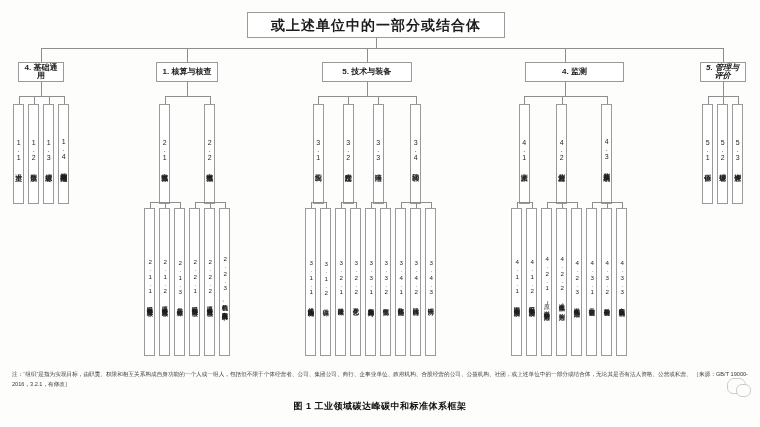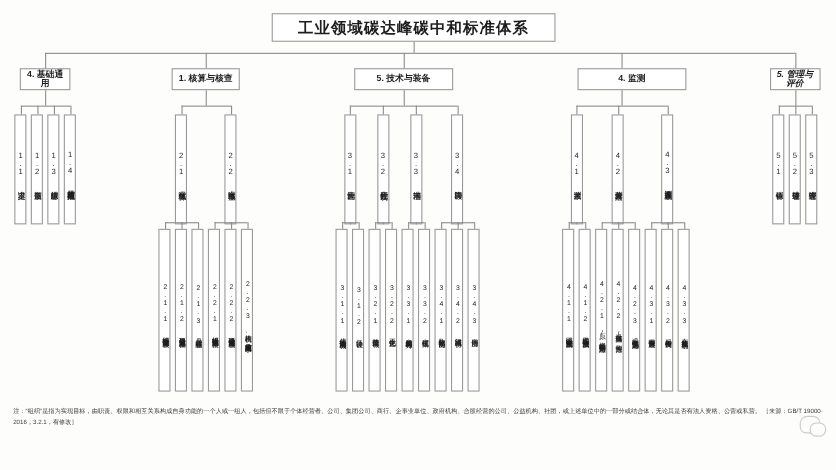--- a/index.html
+++ b/index.html
@@ -74,21 +74,21 @@
     content:"";position:absolute;left:8px;top:5px;
     width:13px;height:11px;border-radius:6px;
     border:1.6px solid #c3c3c3;background:#fdfdfc;
   }
 </style>
 </head>
 <body>
 
 <div id="canvas">
 
-  <div id="title-box" class="box hbox">工业领域碳达峰碳中和标准体系</div>
+  <div id="title-box" class="box hbox">或上述单位中的一部分或结合体</div>
 
   <div id="nodes">
       <div class="box vbox lvl3" style="left: 13px; top: 104px; width: 11px; height: 100px;">1.1 术语定义</div>
       <div class="box vbox lvl3" style="left: 28px; top: 104px; width: 11px; height: 100px;">1.2 数据质量</div>
       <div class="box vbox lvl3" style="left: 43px; top: 104px; width: 11px; height: 100px;">1.3 碳排放标志</div>
       <div class="box vbox lvl3" style="left: 58px; top: 104px; width: 11px; height: 100px;">1.4 披露声明与相应规范</div>
       <div class="box hbox lvl2" style="left: 18px; top: 62px; width: 46px; height: 20px;">4. 基础通用</div>
       <div class="box vbox lvl4" style="left: 144px; top: 208px; width: 11px; height: 148px;">2.1.1 组织温室气体排放量核算</div>
       <div class="box vbox lvl4" style="left: 159px; top: 208px; width: 11px; height: 148px;">2.1.2 项目温室气体减排量核算</div>
       <div class="box vbox lvl4" style="left: 174px; top: 208px; width: 11px; height: 148px;">2.1.3 产品碳足迹核算</div>
@@ -200,17 +200,18 @@
       <div class="ln lnv" style="left: 376px; top: 38px; height: 10px; background: rgb(141, 141, 141);"></div>
       <div class="ln lnh" style="left: 41px; top: 48px; width: 682px; background: rgb(141, 141, 141);"></div>
       <div class="ln lnv" style="left: 41px; top: 48px; height: 14px; background: rgb(141, 141, 141);"></div>
       <div class="ln lnv" style="left: 187px; top: 48px; height: 14px; background: rgb(141, 141, 141);"></div>
       <div class="ln lnv" style="left: 367px; top: 48px; height: 14px; background: rgb(141, 141, 141);"></div>
       <div class="ln lnv" style="left: 565px; top: 48px; height: 14px; background: rgb(141, 141, 141);"></div>
       <div class="ln lnv" style="left: 723px; top: 48px; height: 14px; background: rgb(141, 141, 141);"></div>
     </div>
 
   <div id="note">注：“组织”是指为实现目标，由职责、权限和相互关系构成自身功能的一个人或一组人，包括但不限于个体经营者、公司、集团公司、商行、企事业单位、政府机构、合股经营的公司、公益机构、社团，或上述单位中的一部分或结合体，无论其是否有法人资格、公营或私营。   ［来源：GB/T 19000-2016，3.2.1，有修改］</div>
+  <div id="caption">图 1  工业领域碳达峰碳中和标准体系框架</div>
 
   <div id="watermark">
     <span class="wm-ico"></span>
   </div>
 </div>
 
 </body></html>

